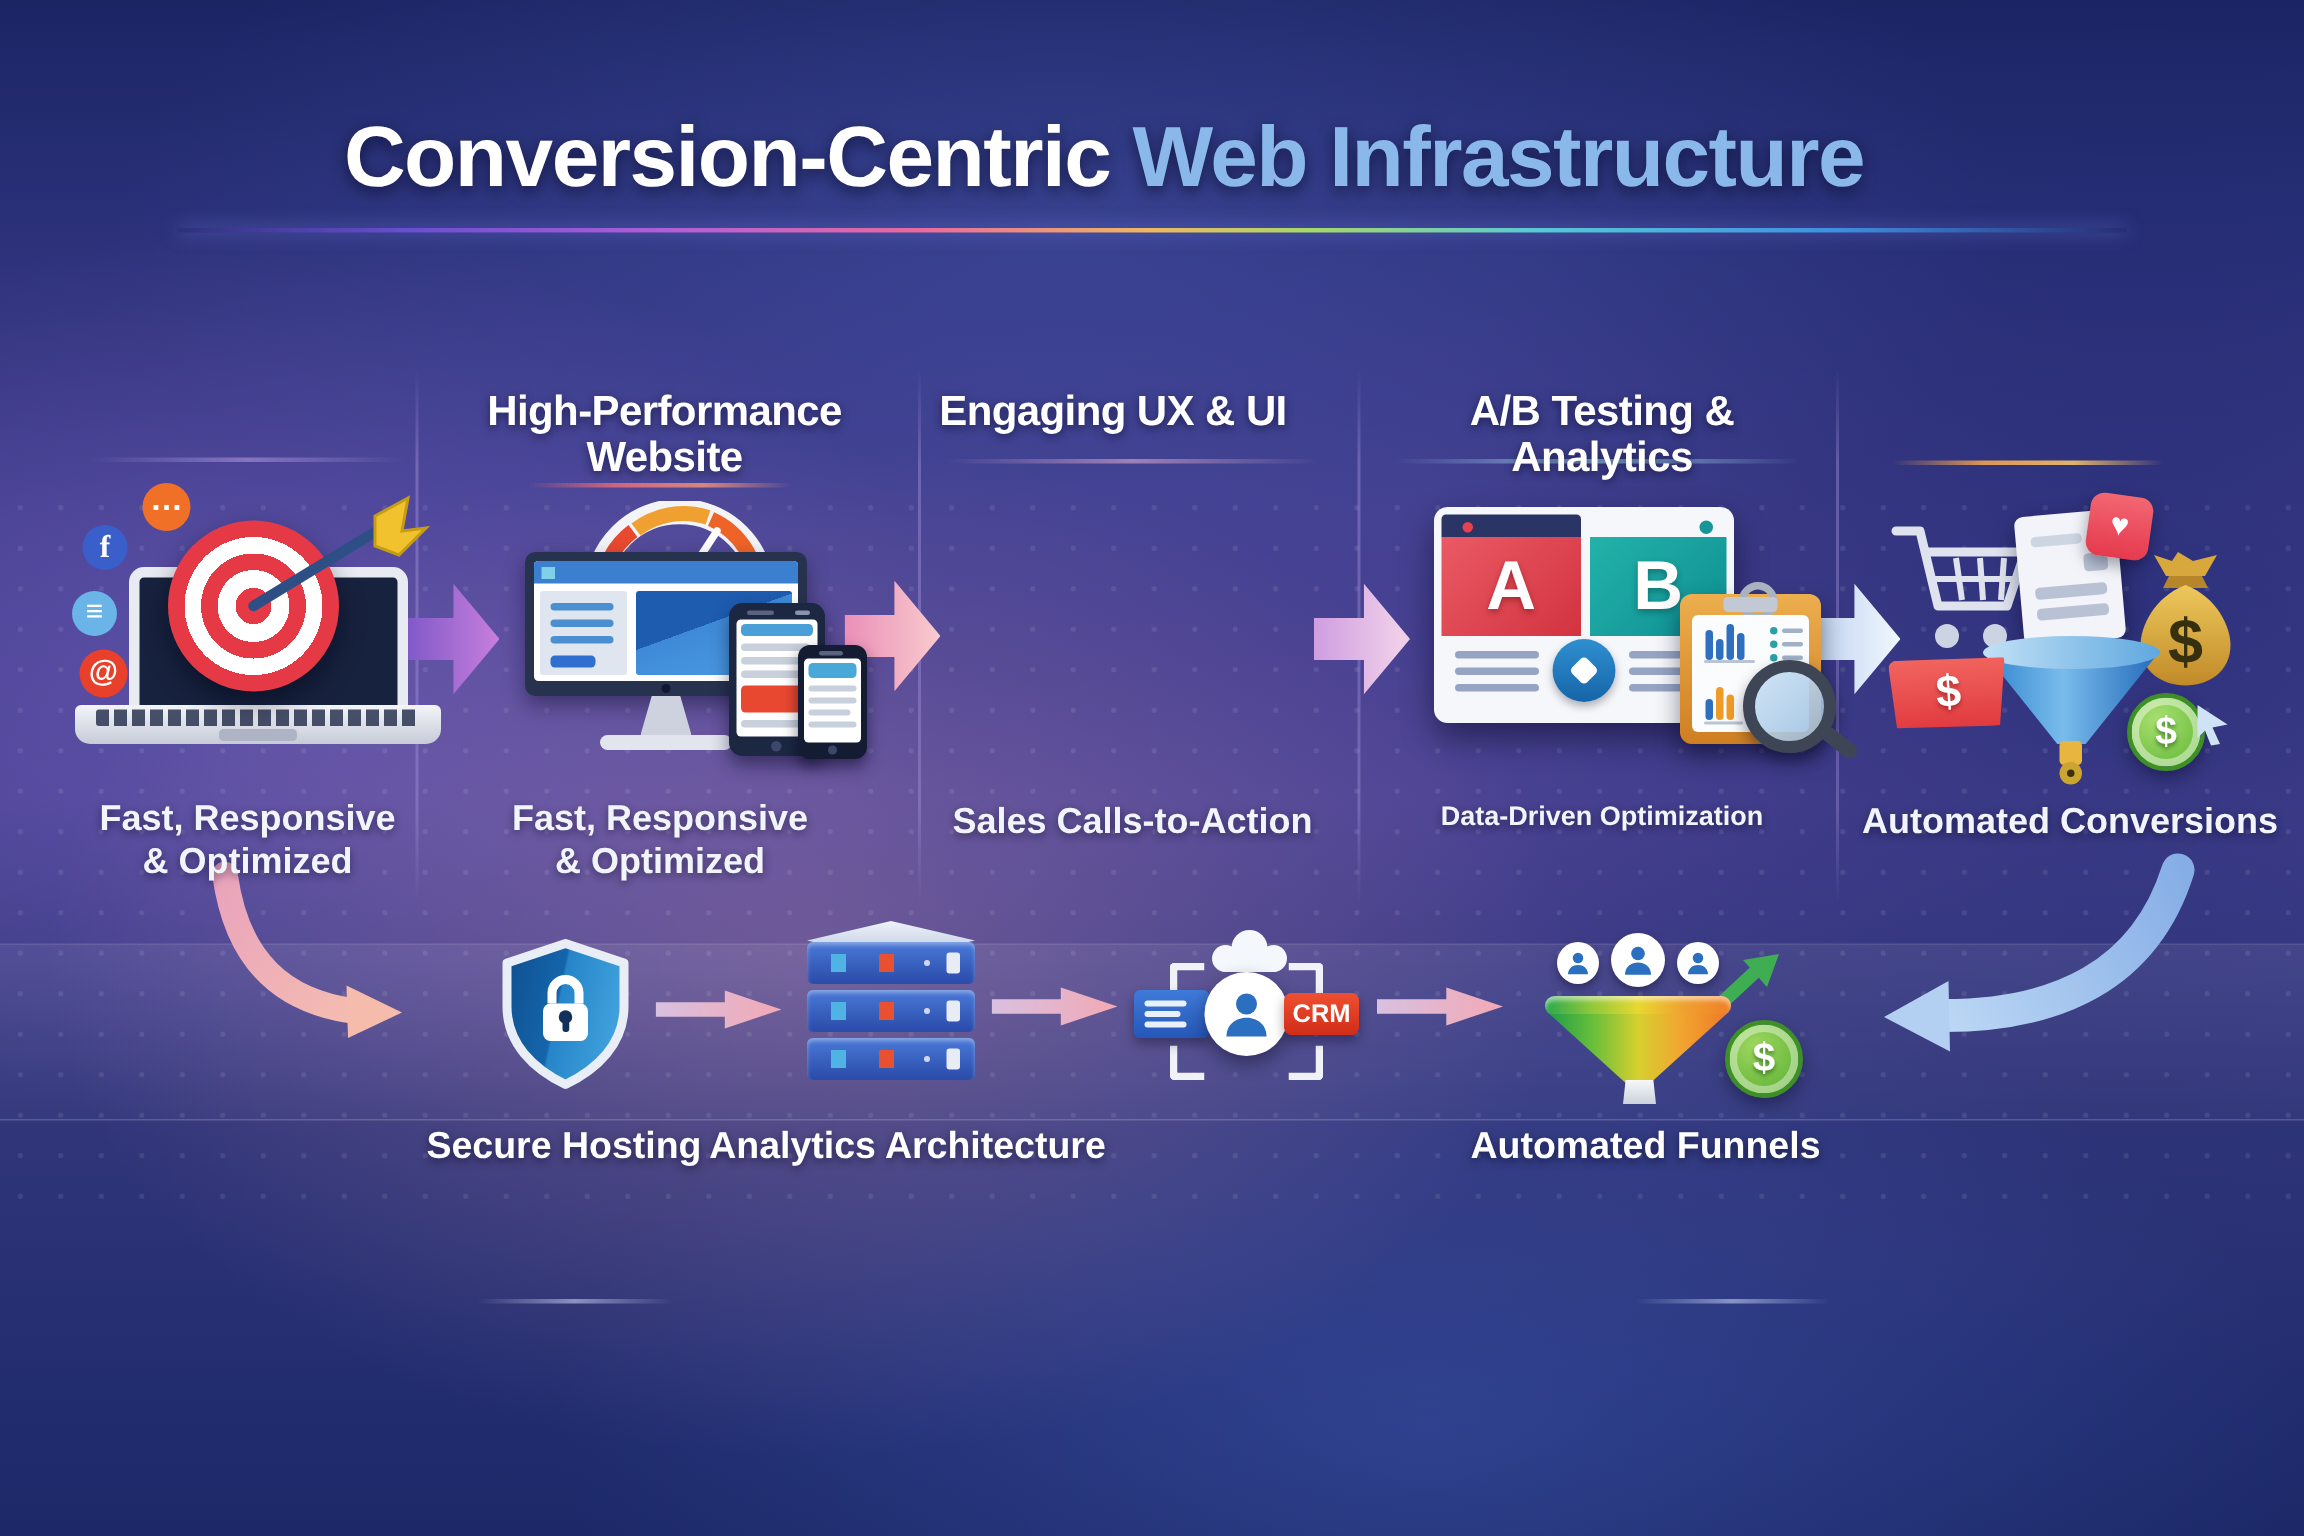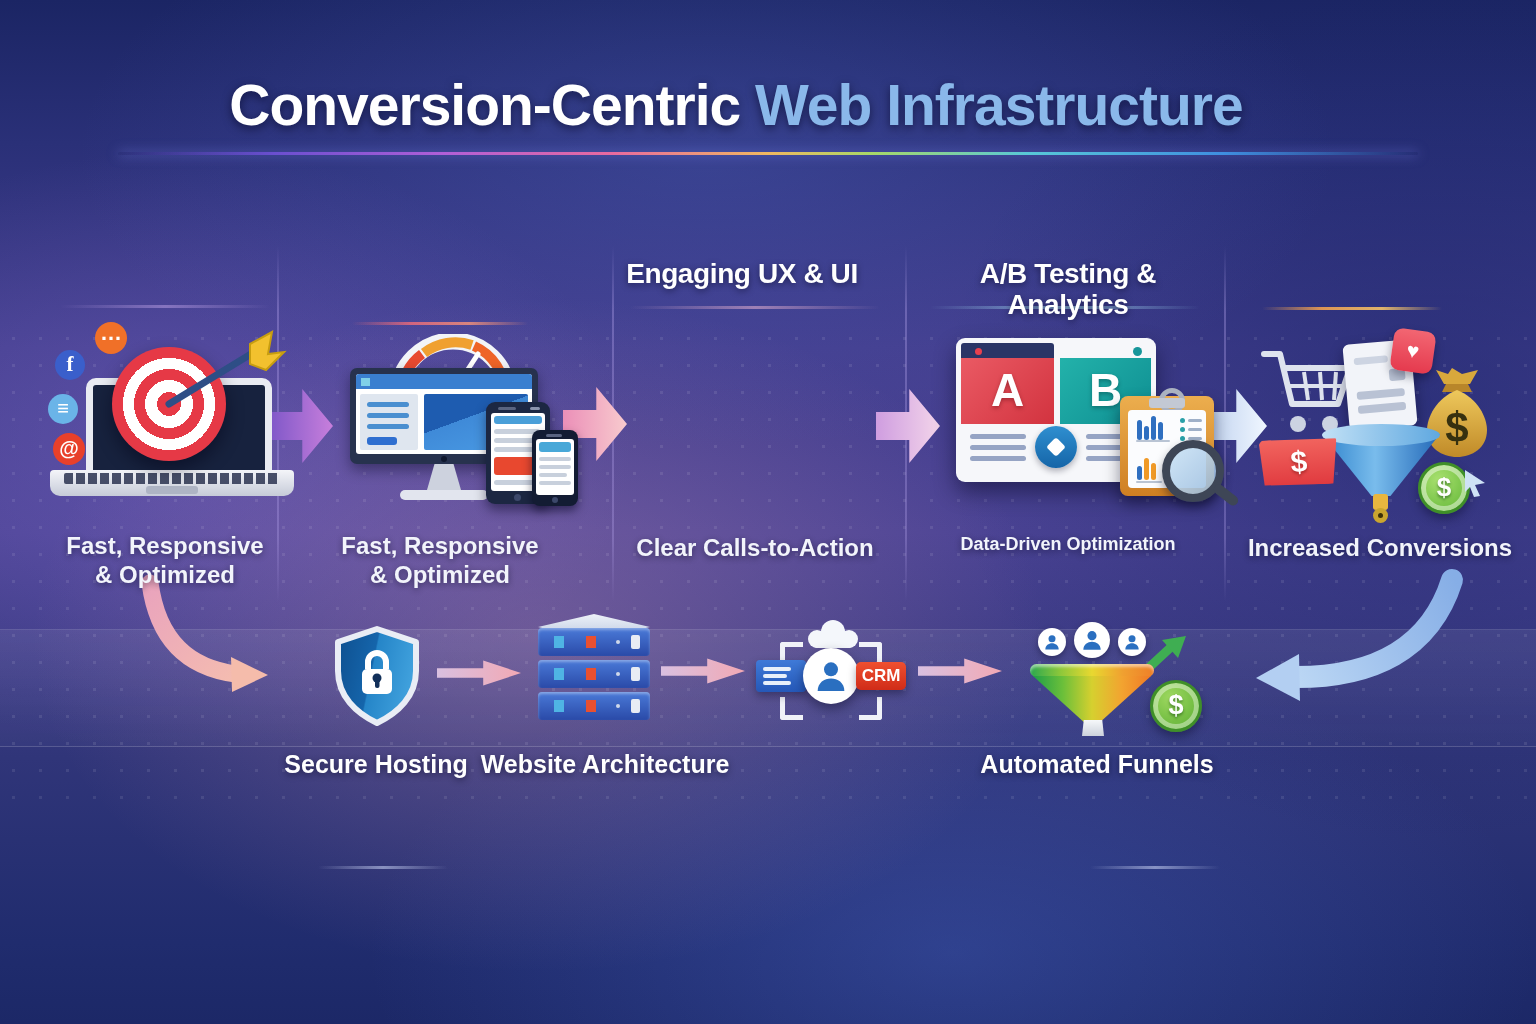--- a/index.html
+++ b/index.html
@@ -85,20 +85,22 @@
       <path d="M1452 580 C1430 650 1372 678 1292 677" stroke="url(#lblue)" stroke-width="22" fill="none" stroke-linecap="round"></path>
       <path d="M1299 654 L1256 678 L1300 701 Z" fill="#b3cff2"></path>
     </g>
   </svg>
 
   <div class="title">
     <span>Conversion-Centric </span><span class="accent">Web Infrastructure</span>
   </div>
   <div class="title-line"></div>
 
+  <div class="heading" style="left:303px;top:258px;width:280px">High-Performance
+Website</div>
   <div class="heading" style="left:592px;top:258px;width:300px">Engaging UX &amp; UI</div>
   <div class="heading" style="left:918px;top:258px;width:300px">A/B Testing &amp; Analytics</div>
 
   <div class="hsep" style="left:60px;top:305px;width:210px;background:linear-gradient(90deg,transparent,rgba(192,164,232,.5),transparent)"></div>
   <div class="hsep" style="left:352px;top:322px;width:176px;background:linear-gradient(90deg,transparent,#e86a7a,#f0907a,transparent);opacity:.85"></div>
   <div class="hsep" style="left:630px;top:306px;width:250px;background:linear-gradient(90deg,transparent,rgba(220,170,205,.6),transparent)"></div>
   <div class="hsep" style="left:930px;top:306px;width:270px;background:linear-gradient(90deg,transparent,rgba(160,216,240,.7),transparent)"></div>
   <div class="hsep" style="left:1262px;top:307px;width:180px;background:linear-gradient(90deg,transparent,#f0a050,#f3c26a,transparent);opacity:.9"></div>
 
   <div class="barrow" style="left:269px;top:385px;background:linear-gradient(90deg,#7e57c8,#c87fdc)"></div>
@@ -179,21 +181,21 @@
         <div class="line" style="left:3px;top:26px;width:32px;height:4px;background:#c8d0dc"></div>
         <div class="line" style="left:3px;top:34px;width:28px;height:4px;background:#c8d0dc"></div>
         <div class="line" style="left:3px;top:42px;width:32px;height:4px;background:#c8d0dc"></div>
       </div>
       <div class="abs circle" style="left:50%;bottom:3px;width:6px;height:6px;margin-left:-3px;background:#3c486a"></div>
     </div>
   </div>
   <div class="caption" style="left:300px;top:532px;width:280px">Fast, Responsive
 &amp; Optimized</div>
 
-  <div class="caption" style="left:605px;top:534px;width:300px">Clear Calls-to-Action</div>
+  <div class="caption" style="left:605px;top:534px;width:300px">Sales Calls-to-Action</div>
 
   <div class="icon" style="left:956px;top:338px;width:200px;height:144px;background:#f6f7fa;border-radius:9px;box-shadow:0 10px 22px rgba(0,0,25,.45)">
     <div class="abs" style="left:5px;top:5px;width:93px;height:15px;background:#2a3566;border-radius:3px 3px 0 0">
       <div class="abs circle" style="left:14px;top:5px;width:7px;height:7px;background:#e8404e"></div>
     </div>
     <div class="abs" style="left:5px;top:20px;width:93px;height:66px;background:linear-gradient(135deg,#ea5a64,#d2333f);color:#fff;font-weight:bold;font-size:46px;text-align:center;line-height:64px;text-shadow:0 2px 4px rgba(80,0,10,.4)">A</div>
     <div class="abs circle" style="right:14px;top:9px;width:9px;height:9px;background:#17969a"></div>
     <div class="abs" style="left:104px;top:20px;width:91px;height:66px;background:linear-gradient(135deg,#23b2aa,#0e8e92);color:#fff;font-weight:bold;font-size:46px;text-align:center;line-height:64px;text-shadow:0 2px 4px rgba(0,50,50,.4)">B</div>
     <div class="line" style="left:14px;top:96px;width:56px;height:5px;background:#96a4c4"></div>
     <div class="line" style="left:14px;top:107px;width:56px;height:5px;background:#96a4c4"></div>
@@ -273,21 +275,21 @@
     </div>
 
     <div class="abs" style="left:10px;top:110px;width:78px;height:48px;background:linear-gradient(180deg,#f2655f,#e03a3f);border-radius:6px;transform:rotate(-4deg);clip-path:polygon(0 0,100% 6%,92% 100%,4% 94%);color:#fff;font-weight:bold;font-size:30px;text-align:center;line-height:48px;text-shadow:0 2px 3px rgba(90,0,0,.4)"><span>$</span></div>
 
     <div class="abs circle" style="left:168px;top:134px;width:46px;height:46px;background:radial-gradient(circle at 38% 32%,#a8e06f,#5cb332);border:3px solid #3f8f28;box-shadow:inset 0 0 0 5px rgba(255,255,255,.45),0 5px 10px rgba(0,0,25,.35);color:#fff;font-weight:bold;font-size:26px;text-align:center;line-height:44px;text-shadow:0 2px 3px rgba(0,60,0,.5)"><span>$</span></div>
 
     <svg class="abs" style="left:212px;top:140px" width="26" height="30" viewBox="0 0 26 30">
       <path d="M3 2 L23 15 L13 17 L18 28 L12 29 L8 19 L3 24 Z" fill="#cfe2f6"></path>
     </svg>
   </div>
-  <div class="caption" style="left:1230px;top:534px;width:300px">Increased Conversions</div>
+  <div class="caption" style="left:1230px;top:534px;width:300px">Automated Conversions</div>
 
   <div class="parrow" style="left:437px;top:658px"></div>
   <div class="parrow" style="left:661px;top:656px"></div>
   <div class="parrow" style="left:918px;top:656px"></div>
 
   <svg class="icon" style="left:330px;top:625px" width="94" height="102" viewBox="0 0 94 102">
     <defs>
       <linearGradient id="shg" x1="0" y1="0" x2="1" y2="0.25">
         <stop offset="0" stop-color="#0e4f8f"></stop>
           <stop offset=".5" stop-color="#1565ab"></stop>
@@ -317,21 +319,21 @@
       <span class="abs circle" style="right:30px;top:12px;width:4px;height:4px;background:#cfd8ea"></span>
       <span class="abs" style="right:10px;top:7px;width:9px;height:14px;background:#e8ecf4;border-radius:2px"></span>
     </div>
     <div class="abs" style="left:2px;top:78px;width:112px;height:28px;background:linear-gradient(180deg,#4a7ad8,#2a4aa8);border-radius:4px;box-shadow:inset 0 2px 3px rgba(255,255,255,.35)">
       <span class="abs" style="left:16px;top:8px;width:10px;height:12px;background:#4fb4e4"></span>
       <span class="abs" style="left:48px;top:8px;width:10px;height:12px;background:#e85030"></span>
       <span class="abs circle" style="right:30px;top:12px;width:4px;height:4px;background:#cfd8ea"></span>
       <span class="abs" style="right:10px;top:7px;width:9px;height:14px;background:#e8ecf4;border-radius:2px"></span>
     </div>
   </div>
-  <div class="plabel" style="left:455px">Website Architecture</div>
+  <div class="plabel" style="left:455px">Analytics Architecture</div>
 
   <div class="icon" style="left:756px;top:620px;width:150px;height:106px">
     <svg class="abs" style="left:46px;top:0" width="62" height="28" viewBox="0 0 62 28">
       <circle cx="15" cy="19" r="9" fill="#f4f7fb"></circle>
         <circle cx="31" cy="12" r="12" fill="#f4f7fb"></circle>
       <circle cx="47" cy="19" r="9" fill="#f4f7fb"></circle>
         <rect x="10" y="18" width="42" height="10" rx="5" fill="#f4f7fb"></rect>
     </svg>
     <div class="abs" style="left:24px;top:22px;width:18px;height:18px;border-left:5px solid #f0f2f8;border-top:5px solid #f0f2f8;border-radius:3px 0 0 0"></div>
     <div class="abs" style="right:24px;top:22px;width:18px;height:18px;border-right:5px solid #f0f2f8;border-top:5px solid #f0f2f8;border-radius:0 3px 0 0"></div>

